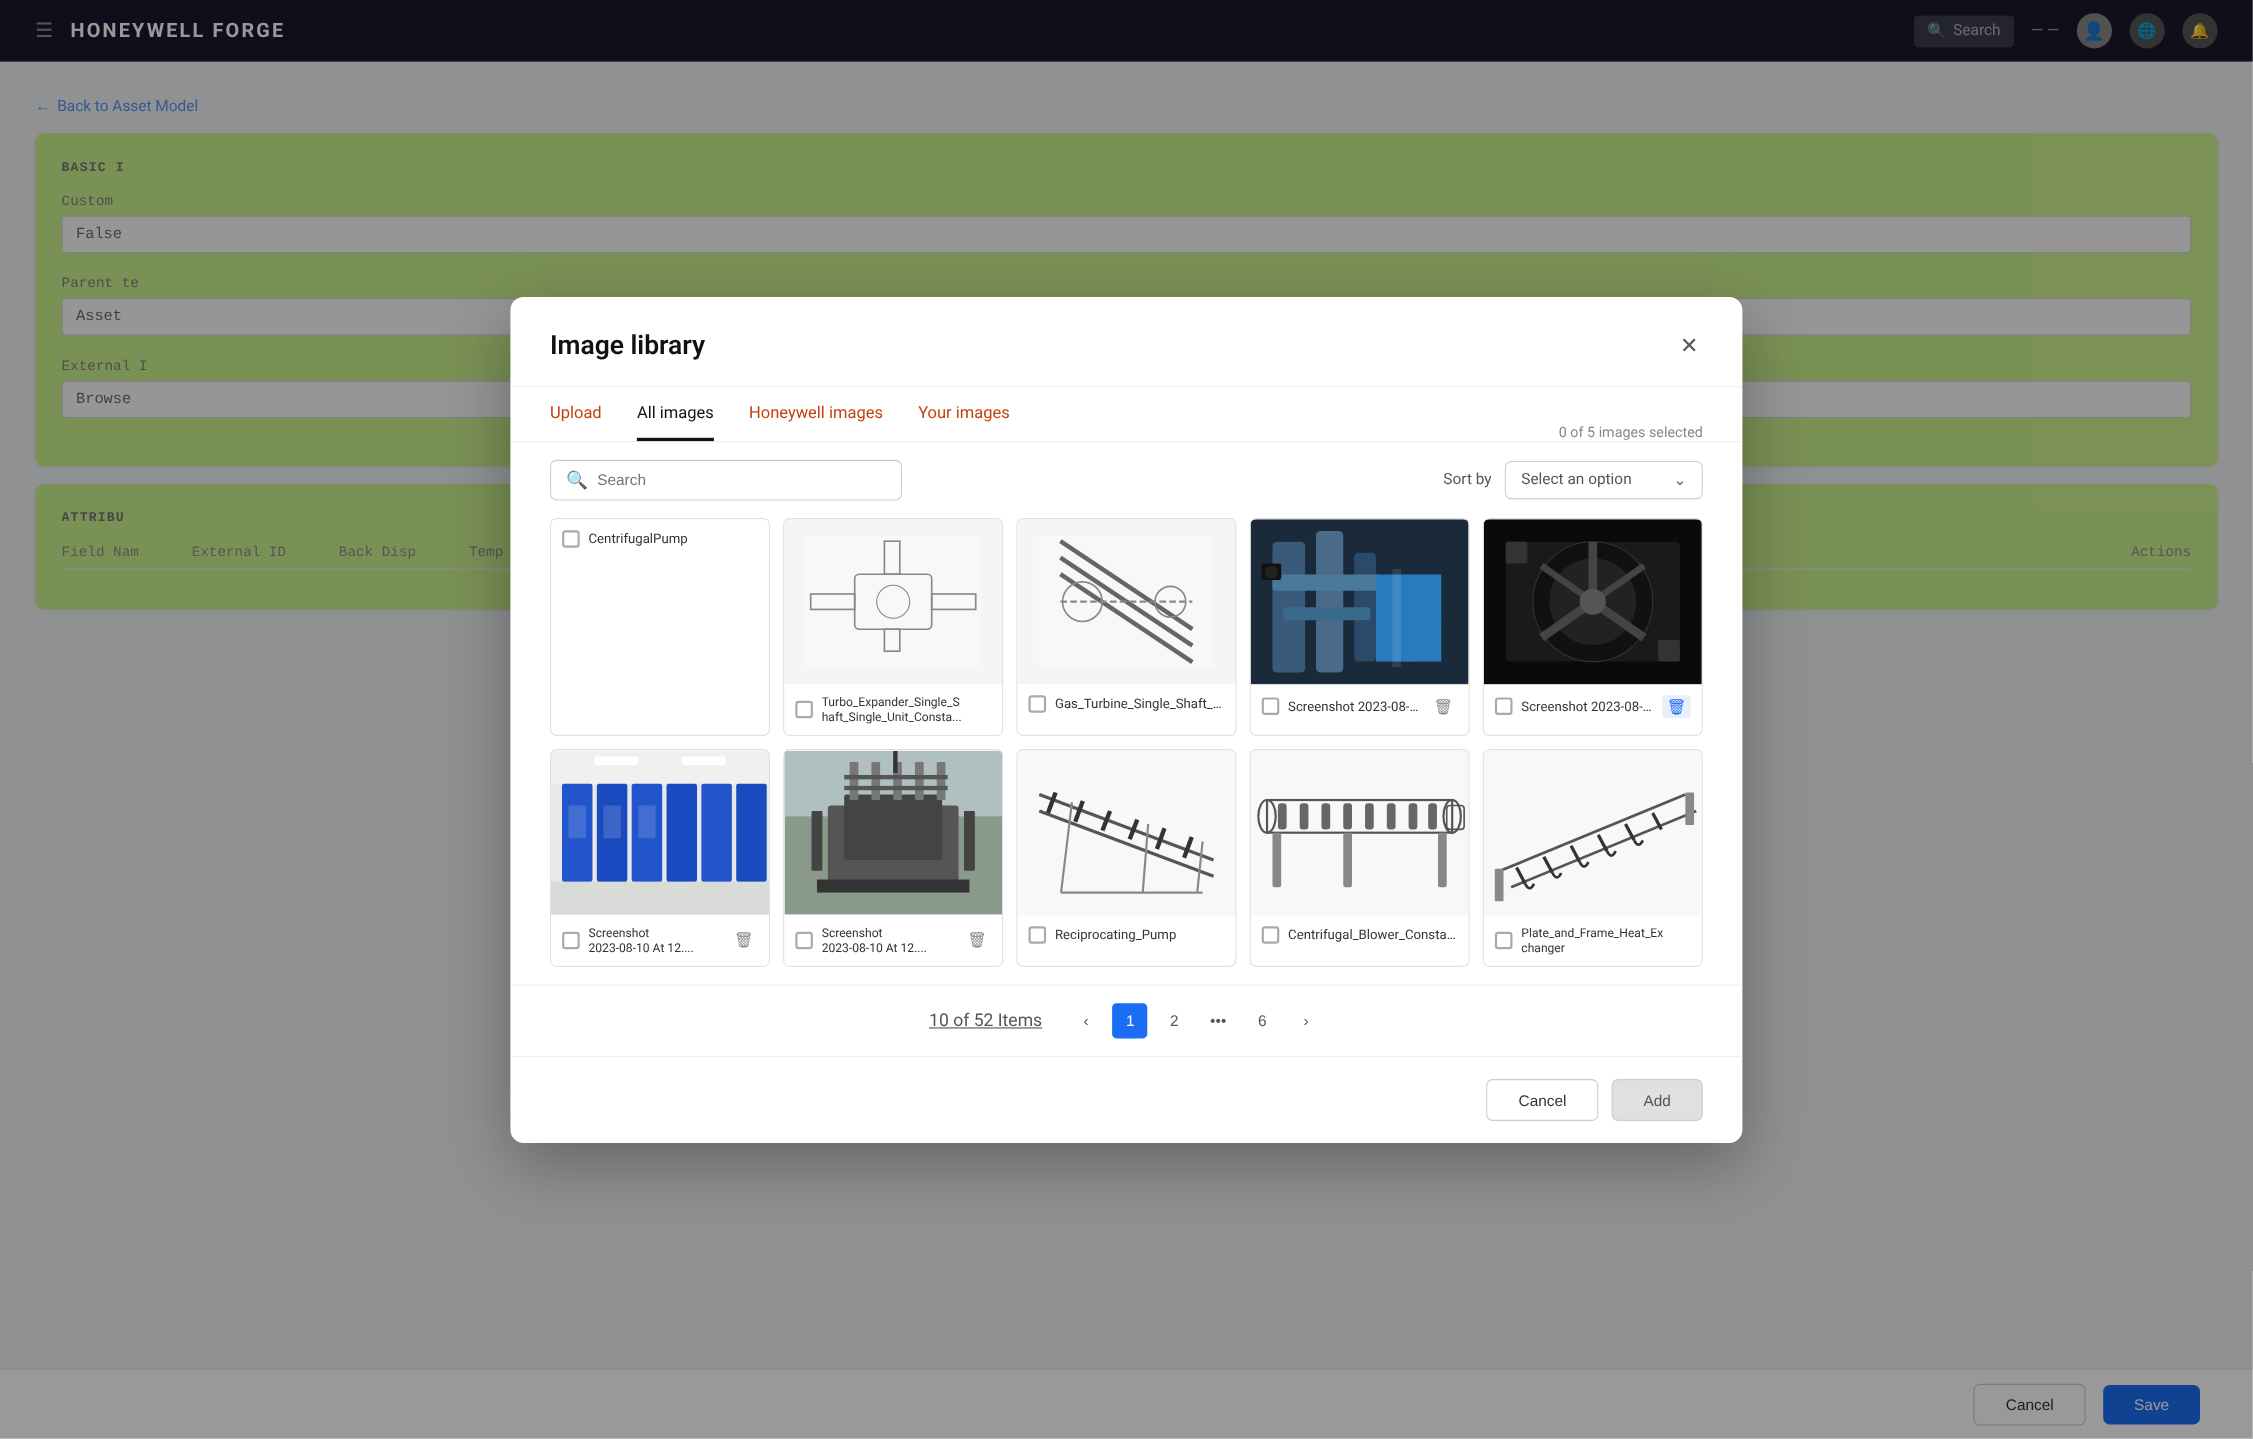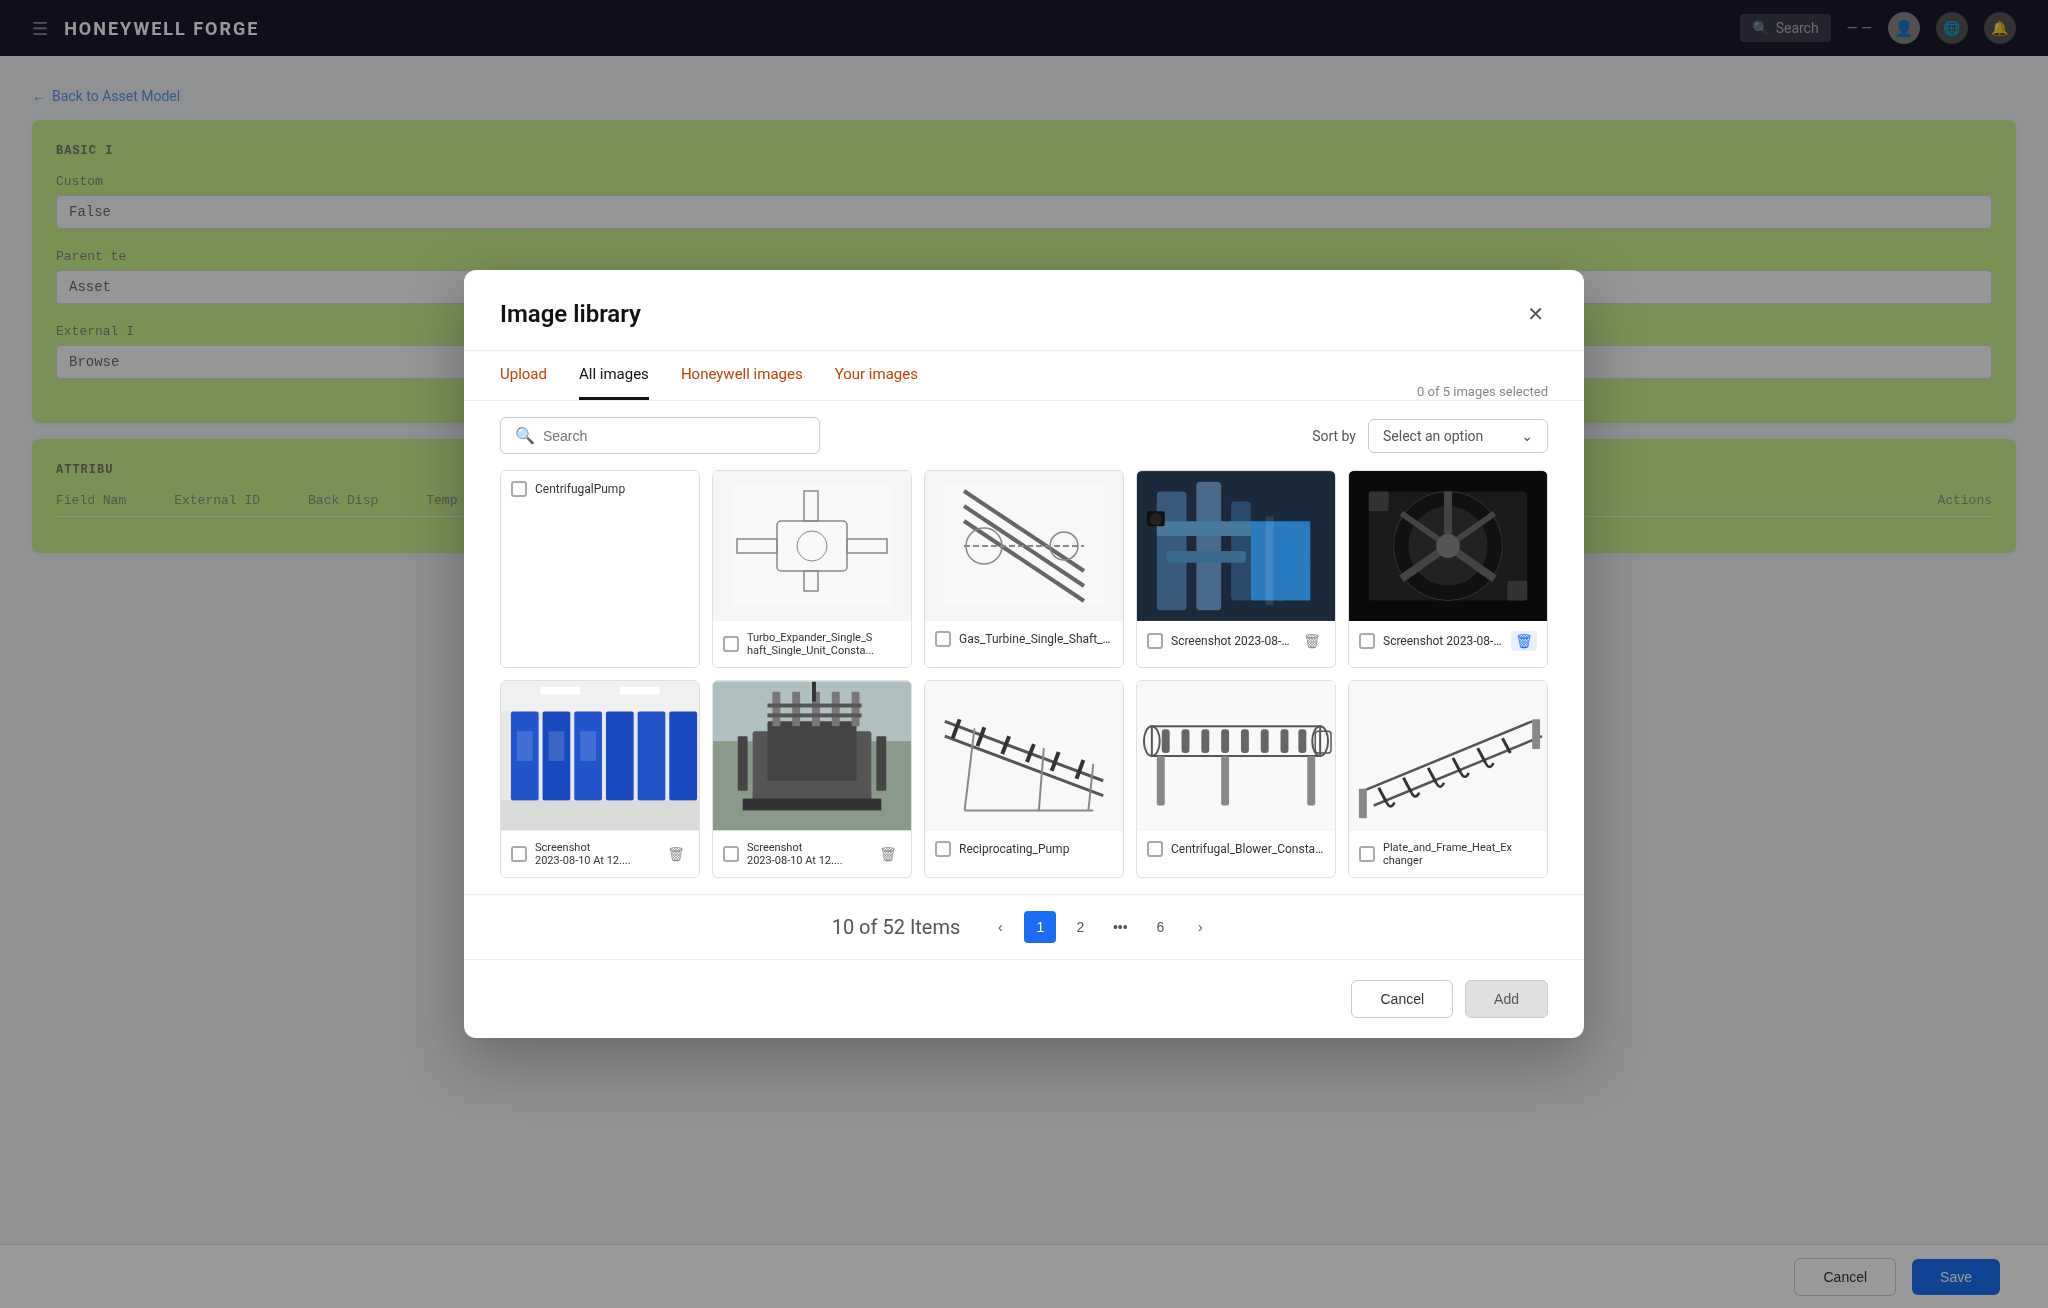--- a/index.html
+++ b/index.html
@@ -332,23 +332,24 @@
     .pagination {
       display: flex;
       align-items: center;
       justify-content: center;
       gap: 8px;
       padding: 16px 36px;
       border-top: 1px solid #eee;
     }
 
     .pagination-info {
-      font-size: 20px;
+      font-size: 16px;
       color: #555;
       margin-right: 16px;
+      text-decoration: underline;
     }
 
     .page-btn {
       width: 32px;
       height: 32px;
       border: none;
       background: none;
       border-radius: 4px;
       font-size: 14px;
       color: #555;

